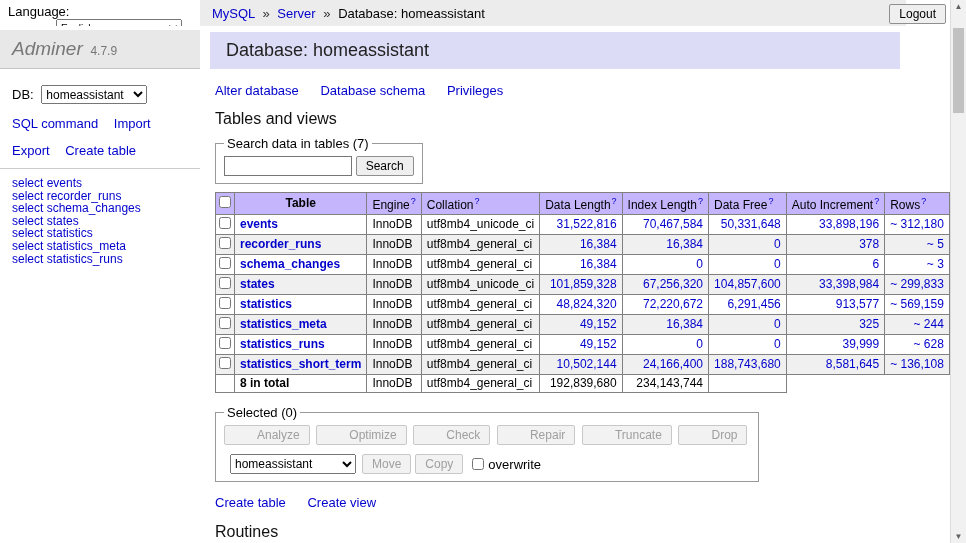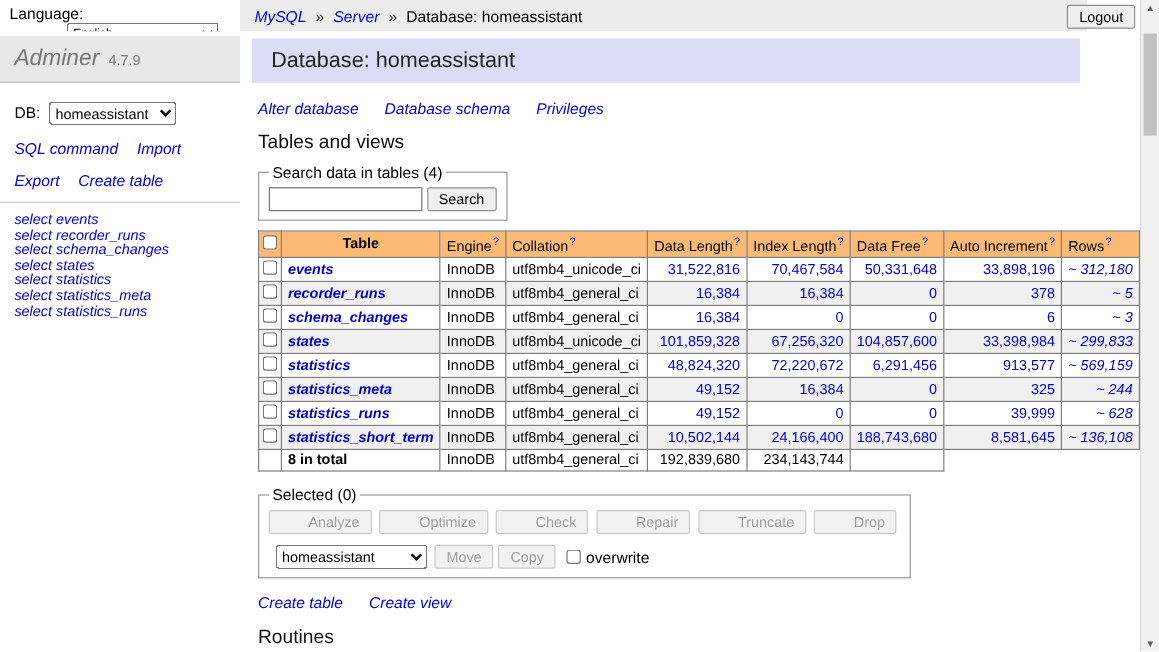--- a/index.html
+++ b/index.html
@@ -2,21 +2,21 @@
 <html><head>
 <meta charset="utf-8">
 <style>
   * { box-sizing: border-box; }
   html,body { margin:0; padding:0; }
   body {
     width:966px; height:543px; overflow:hidden; position:relative;
     background:#fff; color:#000;
     font-family:"Liberation Sans", sans-serif; font-size:13px;
   }
-  a { color:#0000cc; text-decoration:none; cursor:pointer;font-style:italic; }
+  a { color:#0000cc; text-decoration:none; cursor:pointer; }
 
   
   #lang-area { position:absolute; top:0; left:0; width:200px; height:26px; padding:4px 8px; background:#fff; }
   #lang-area select { width:126px; height:19px; font-size:10px;margin-left:48px; }
   #breadcrumb {
     position:absolute; top:0; left:200px; right:60px; height:26px;
     background:#ececec; padding:6px 12px; white-space:nowrap; overflow:hidden;
   }
   #breadcrumb .sep { color:#333; margin:0 4px; }
   #logout-btn { position:absolute; top:4px; right:20px; }
@@ -60,21 +60,21 @@
   .nav-links a { margin-right:18px; }
   h3 { font-size:16px; font-weight:normal; margin:12px 0 0 5px; color:#111; }
 
   fieldset { border:1px solid #999; margin:8px 0 0 5px; padding:5px 8px 7px 8px; width:max-content; }
   legend { font-size:13px; padding:0 3px; }
   #search-input { width:128px; height:20px; border:1px solid #767676; font-size:12px; padding:1px 4px; }
 
   
   table { border-collapse:collapse; margin:8px 0 0 5px; font-size:12px; }
   td, th { border:1px solid #808080; padding:1px 5px; white-space:nowrap; line-height:15px; vertical-align:middle; }
-  thead td, thead th { background:#fdba74; }
+  thead td, thead th { background:#c4b5fd; }
   thead th { font-weight:bold; text-align:center; }
   tbody tr:nth-child(even) { background:#f0f0f0; }
   td.check { width:20px; text-align:center; padding:1px 2px; }
   td.tname { font-weight:bold; min-width:112px; }
   td.tname a { color:#0000cc; }
   .num { text-align:right; }
   .blue { color:#0000cc; }
   .c-engine { min-width:46px; } .c-coll { min-width:98px; }
   .c-dlen { min-width:72px; } .c-ilen { min-width:72px; } .c-dfree { min-width:60px; }
   .c-ai { min-width:78px; } .c-rows { min-width:54px; } .c-comment { min-width:54px; }
@@ -148,21 +148,21 @@
 
   <p class="nav-links">
     <a href="#">Alter database</a>
     <a href="#">Database schema</a>
     <a href="#">Privileges</a>
   </p>
 
   <h3>Tables and views</h3>
 
   <fieldset>
-    <legend>Search data in tables (4)</legend>
+    <legend>Search data in tables (7)</legend>
     <input id="search-input" type="text" style="">
     <button>Search</button>
   </fieldset>
 
   <table>
     <thead>
       <tr>
         <td class="check"><input type="checkbox" style=""></td>
         <th class="c-table"><span>Table</span></th>
         <td class="c-engine"><span>Engine</span><sup class="help">?</sup></td>

